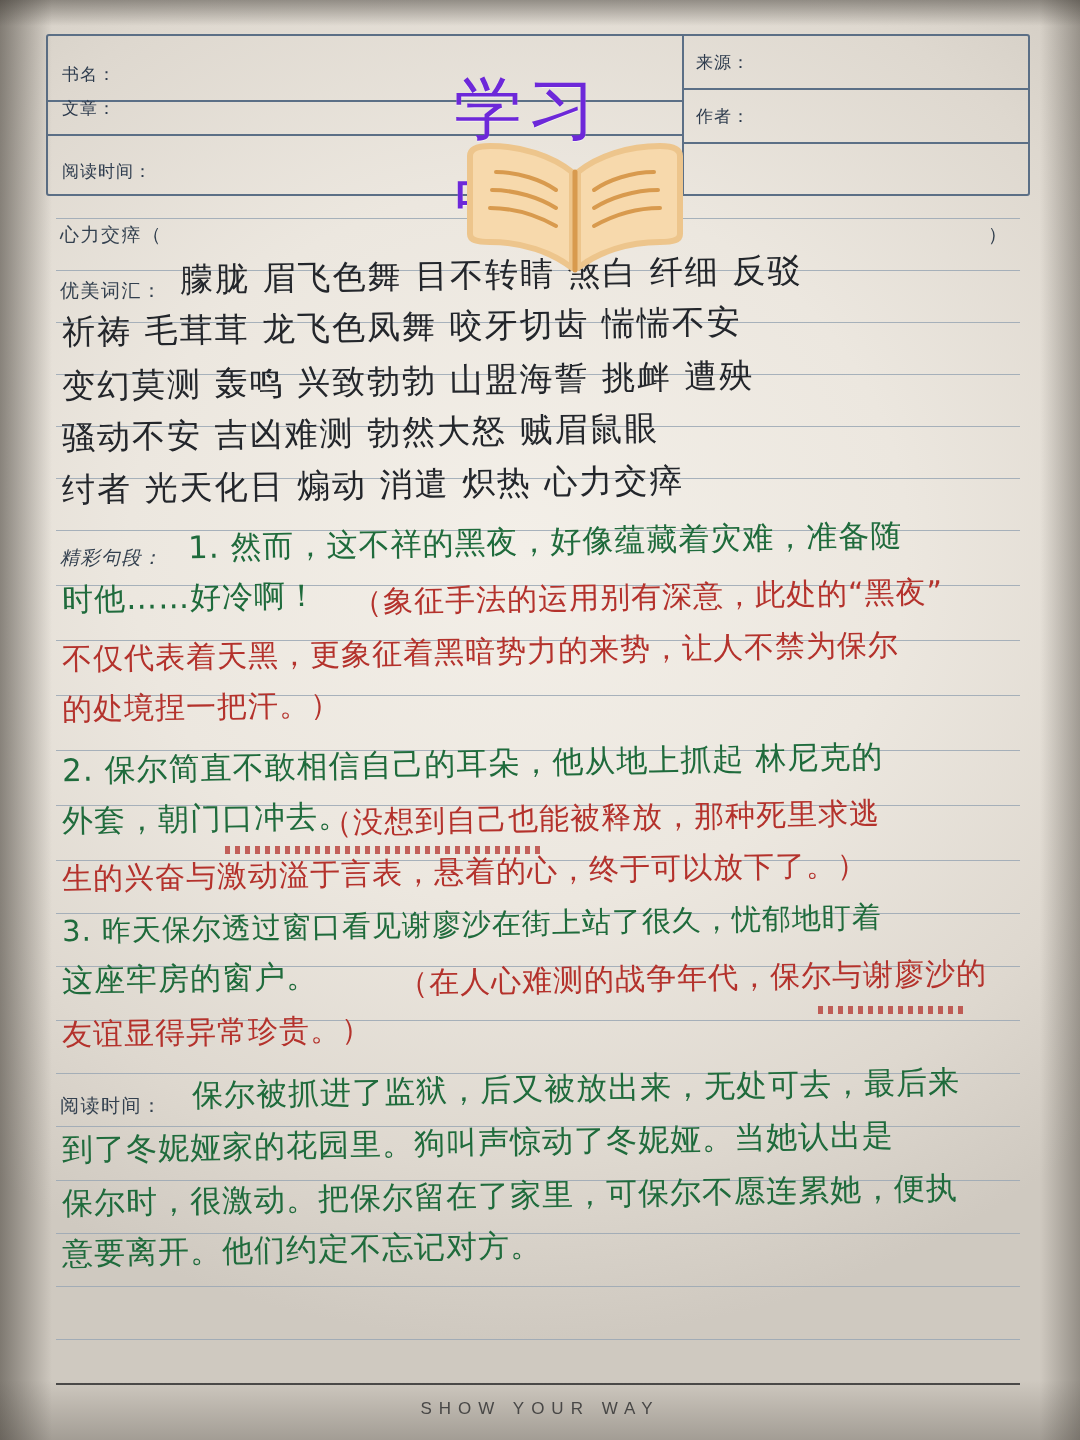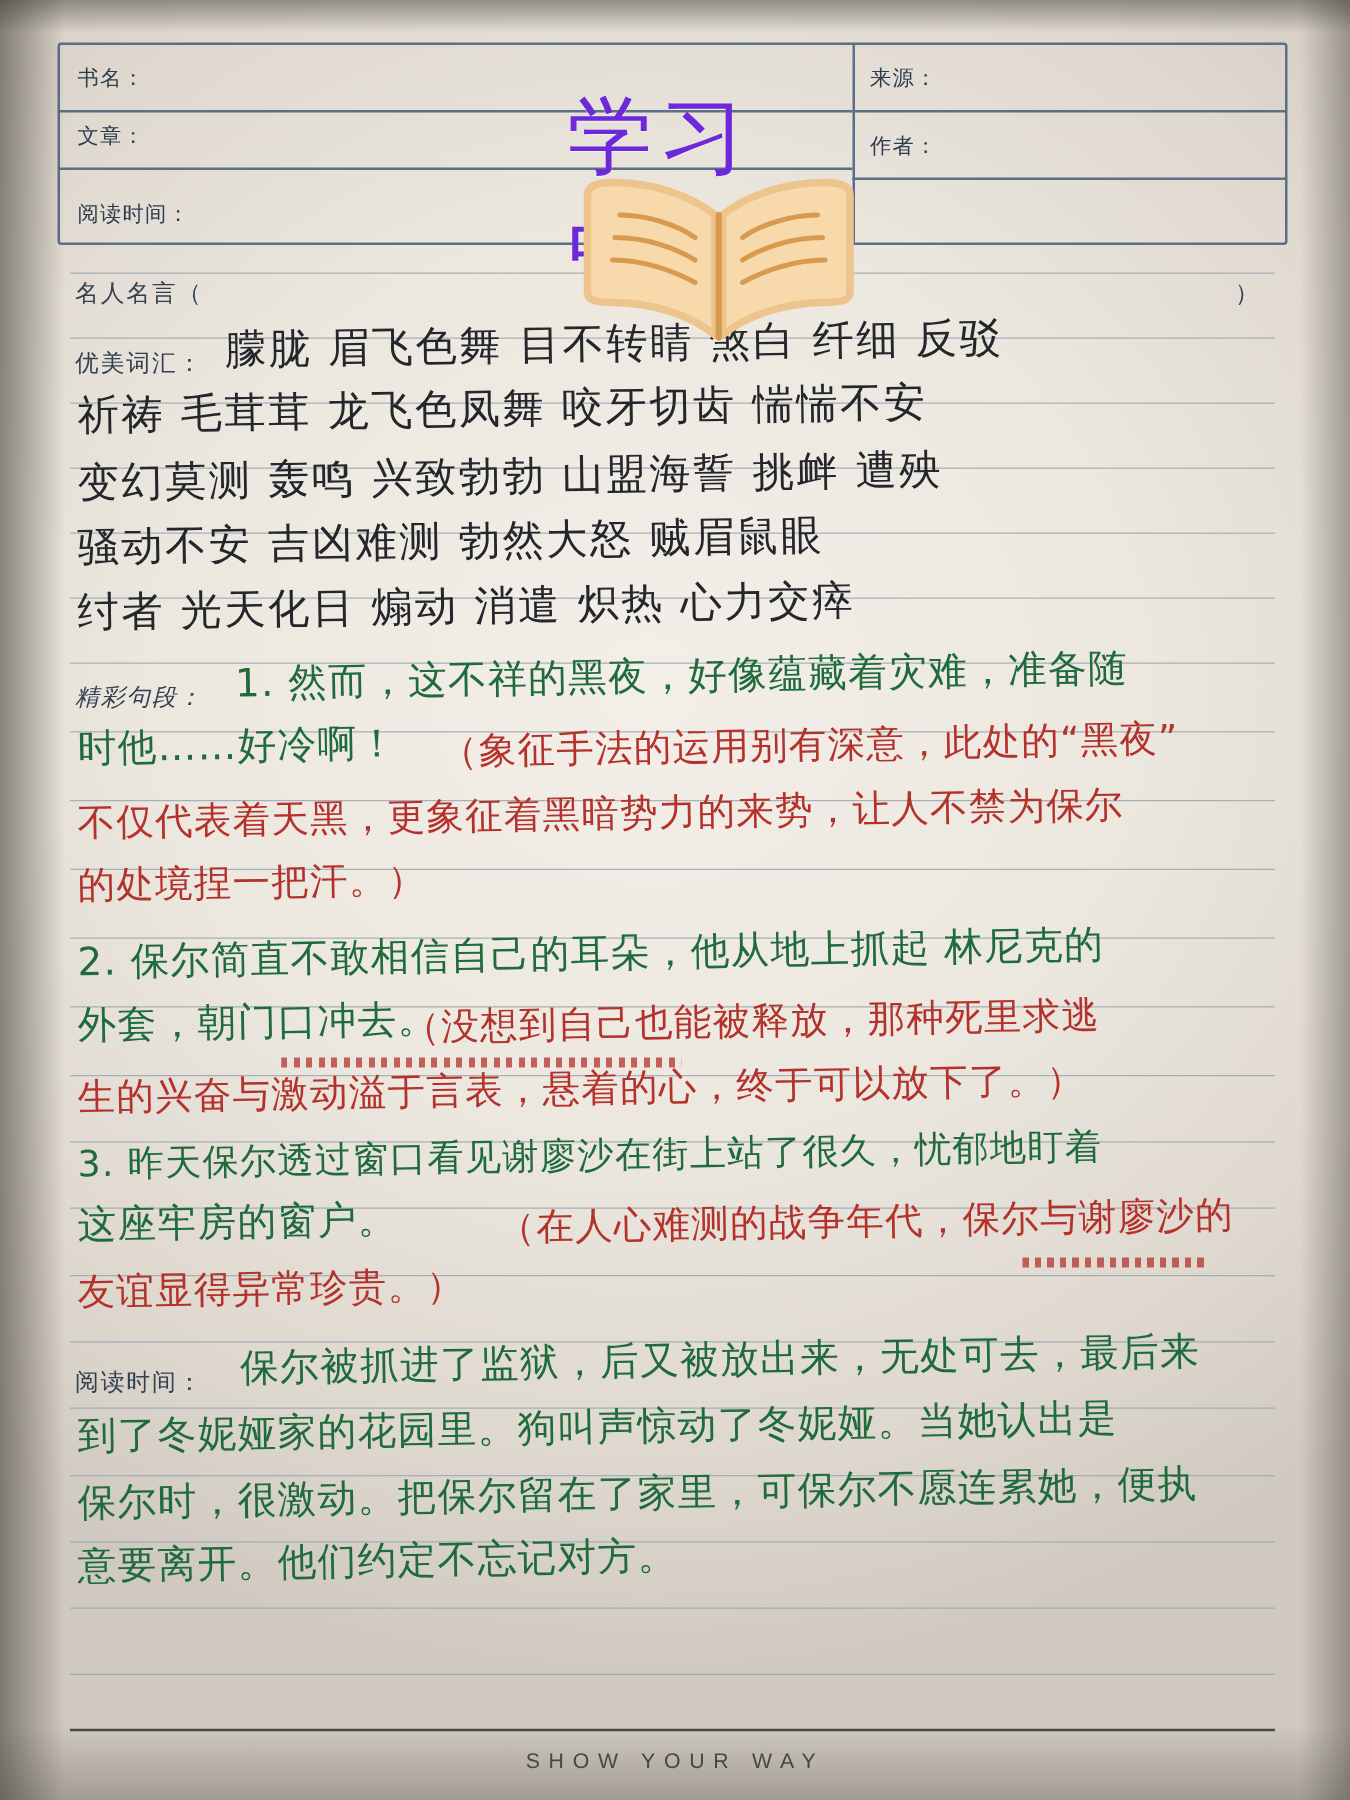--- a/index.html
+++ b/index.html
@@ -218,41 +218,41 @@
   <div class="rule" style="top:1020px"></div>
   <div class="rule" style="top:1073px"></div>
   <div class="rule" style="top:1126px"></div>
   <div class="rule" style="top:1180px"></div>
   <div class="rule" style="top:1233px"></div>
   <div class="rule" style="top:1286px"></div>
   <div class="rule" style="top:1339px"></div>
 
   <div class="header-table">
     <div class="header-left">
-      <div class="hrow" style="top:0">
+      <div class="hrow" style="top:12px">
         <span class="hlabel">书名：</span>
       </div>
       <div class="hrow" style="top:46px">
         <span class="hlabel">文章：</span>
       </div>
       <div class="hrow last" style="top:108px">
         <span class="hlabel">阅读时间：</span>
       </div>
     </div>
     <div class="header-right">
       <div class="hrow" style="top:54px">
         <span class="hlabel">作者：</span>
       </div>
       <div class="hrow" style="top:0">
         <span class="hlabel">来源：</span>
       </div>
     </div>
   </div>
 
-  <div class="printed-label" style="left:60px; top:222px;">名人名言（</div>
+  <div class="printed-label" style="left:60px; top:222px;">心力交瘁（</div>
   <div class="printed-label" style="left:988px; top:222px;">）</div>
 
   <div class="printed-label" style="left:60px; top:278px;font-family:Liberation Mono, monospace;">优美词汇：</div>
   <div class="hw hw-black" style="left:180px; top:258px;">朦胧  眉飞色舞  目不转睛  煞白  纤细  反驳</div>
   <div class="hw hw-black" style="left:62px;  top:310px;">祈祷  毛茸茸  龙飞色凤舞  咬牙切齿  惴惴不安</div>
   <div class="hw hw-black" style="left:62px;  top:364px;">变幻莫测  轰鸣  兴致勃勃  山盟海誓  挑衅 遭殃</div>
   <div class="hw hw-black" style="left:62px;  top:416px;">骚动不安  吉凶难测  勃然大怒  贼眉鼠眼</div>
   <div class="hw hw-black" style="left:62px;  top:468px;">纣者  光天化日  煽动  消遣  炽热  心力交瘁</div>
 
   <div class="printed-label" style="left:60px; top:545px;font-style:italic;">精彩句段：</div>

